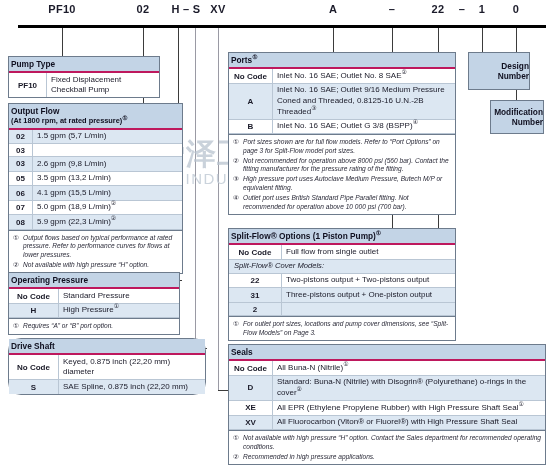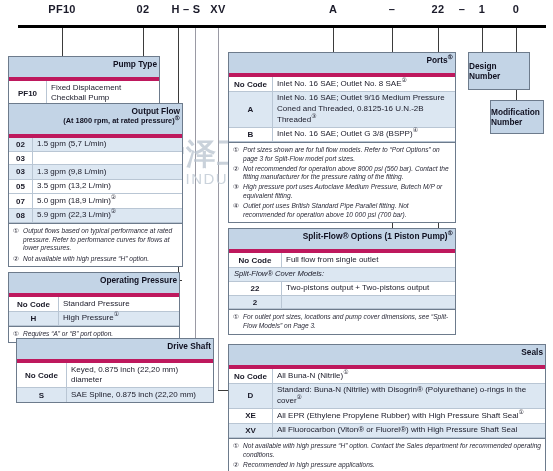--- a/index.html
+++ b/index.html
@@ -20,22 +20,22 @@
   .vline{position:absolute;width:1px;background:#3b3b3b;}
   .vline.thin{background:#9a9aa4;}
   .hline{position:absolute;height:1px;background:#3b3b3b;}
   
   .card{
     position:absolute;border:1px solid #6d7b8c;background:#ffffff;
     box-sizing:border-box;
   }
   .card .hdr{
     background:#c3d4e6;color:#101020;font-size:8.3px;font-weight:bold;
-    text-align:right;padding:2px 2px 8px;line-height:1.25;
-    border-bottom:4px solid #be185d;
+    text-align:left;padding:2px 2px 2px;line-height:1.25;
+    border-bottom:2px solid #be185d;
   }
   .card .hdr .sub{font-size:7.4px;display:block;font-weight:bold;}
   .row{display:flex;border-bottom:1px solid #b9c6d4;font-size:8px;color:#1a1a28;}
   .row:last-child{border-bottom:none;}
   .row.alt{background:#dce7f2;}
   .row.white{background:#ffffff;}
   .row .c1{
     flex:0 0 auto;text-align:center;font-weight:bold;padding:1.5px 2px;
     border-right:1px solid #b9c6d4;box-sizing:border-box;font-size:8px;
     display:flex;align-items:center;justify-content:center;
@@ -46,32 +46,32 @@
     padding:3px 4px 3px 4px;border-top:1px solid #6d7b8c;background:#fff;
   }
   .notes .n{display:flex;margin-bottom:1.5px;}
   .notes .n:last-child{margin-bottom:0;}
   .notes .mk{flex:0 0 10px;font-style:normal;}
   .notes .tx{flex:1 1 auto;}
   sup{font-size:6px;vertical-align:super;line-height:0;}
   
   .labelbox{
     position:absolute;border:1px solid #6d7b8c;background:#c3d4e6;
-    color:#101020;font-size:8.3px;font-weight:bold;text-align:left;
+    color:#101020;font-size:8.3px;font-weight:bold;text-align:right;
     display:flex;align-items:center;justify-content:center;line-height:1.25;
     box-sizing:border-box;
   }
   
   #pump-type{left:8px;top:56px;width:152px;}
   #pump-type .row .c1{flex:0 0 38px;}
   #output-flow{left:8px;top:103px;width:175px;}
   #output-flow .row .c1{flex:0 0 24px;}
   #operating-pressure{left:8px;top:272px;width:172px;}
   #operating-pressure .row .c1{flex:0 0 50px;}
-  #drive-shaft{left:16px;top:338px;width:198px;}
+  #drive-shaft{left:8px;top:338px;width:198px;border-radius:13px;}
   #drive-shaft .row .c1{flex:0 0 50px;}
   #ports{left:228px;top:52px;width:228px;}
   #ports .row .c1{flex:0 0 44px;}
   #split-flow{left:228px;top:228px;width:228px;}
   #split-flow .row .c1{flex:0 0 53px;}
   #split-flow .row.full{font-style:italic;font-size:7.6px;}
   #split-flow .row.full .c2{padding-left:5px;}
   #seals{left:228px;top:344px;width:318px;}
   #seals .row .c1{flex:0 0 44px;}
   #design-number{left:468px;top:52px;width:62px;height:38px;}
@@ -145,26 +145,30 @@
   </div>
   <div class="row alt">
     <div class="c1">02</div>
     <div class="c2">1.5 gpm (5,7 L/min)</div>
   </div>
   <div class="row white">
     <div class="c1">03</div>
   </div>
   <div class="row alt">
     <div class="c1">03</div>
-    <div class="c2">1.3 gpm (9,8 L/min)</div>
+    <div class="c2">2.6 gpm (9,8 L/min)</div>
   </div>
   <div class="row white">
     <div class="c1">05</div>
     <div class="c2">3.5 gpm (13,2 L/min)</div>
   </div>
+  <div class="row alt">
+    <div class="c1">06</div>
+    <div class="c2">4.1 gpm (15,5 L/min)</div>
+  </div>
   <div class="row white">
     <div class="c1">07</div>
     <div class="c2"><span>5.0 gpm (18,9 L/min)</span><sup>②</sup></div>
   </div>
   <div class="row alt">
     <div class="c1">08</div>
     <div class="c2"><span>5.9 gpm (22,3 L/min)</span><sup>②</sup></div>
   </div>
   <div class="notes">
     <div class="n">
@@ -249,20 +253,24 @@
     <div class="c2">Full flow from single outlet</div>
   </div>
   <div class="row alt full">
     <div class="c2">Split-Flow® Cover Models:</div>
   </div>
   <div class="row white">
     <div class="c1">22</div>
     <div class="c2">Two-pistons output + Two-pistons output</div>
   </div>
   <div class="row alt">
+    <div class="c1">31</div>
+    <div class="c2">Three-pistons output + One-piston output</div>
+  </div>
+  <div class="row alt">
     <div class="c1">2</div>
   </div>
   <div class="notes">
     <div class="n">
       <span class="mk">①</span>
       <span class="tx">For outlet port sizes, locations and pump cover dimensions, see “Split-Flow Models” on Page 3.</span>
     </div>
   </div>
 </div>
 

